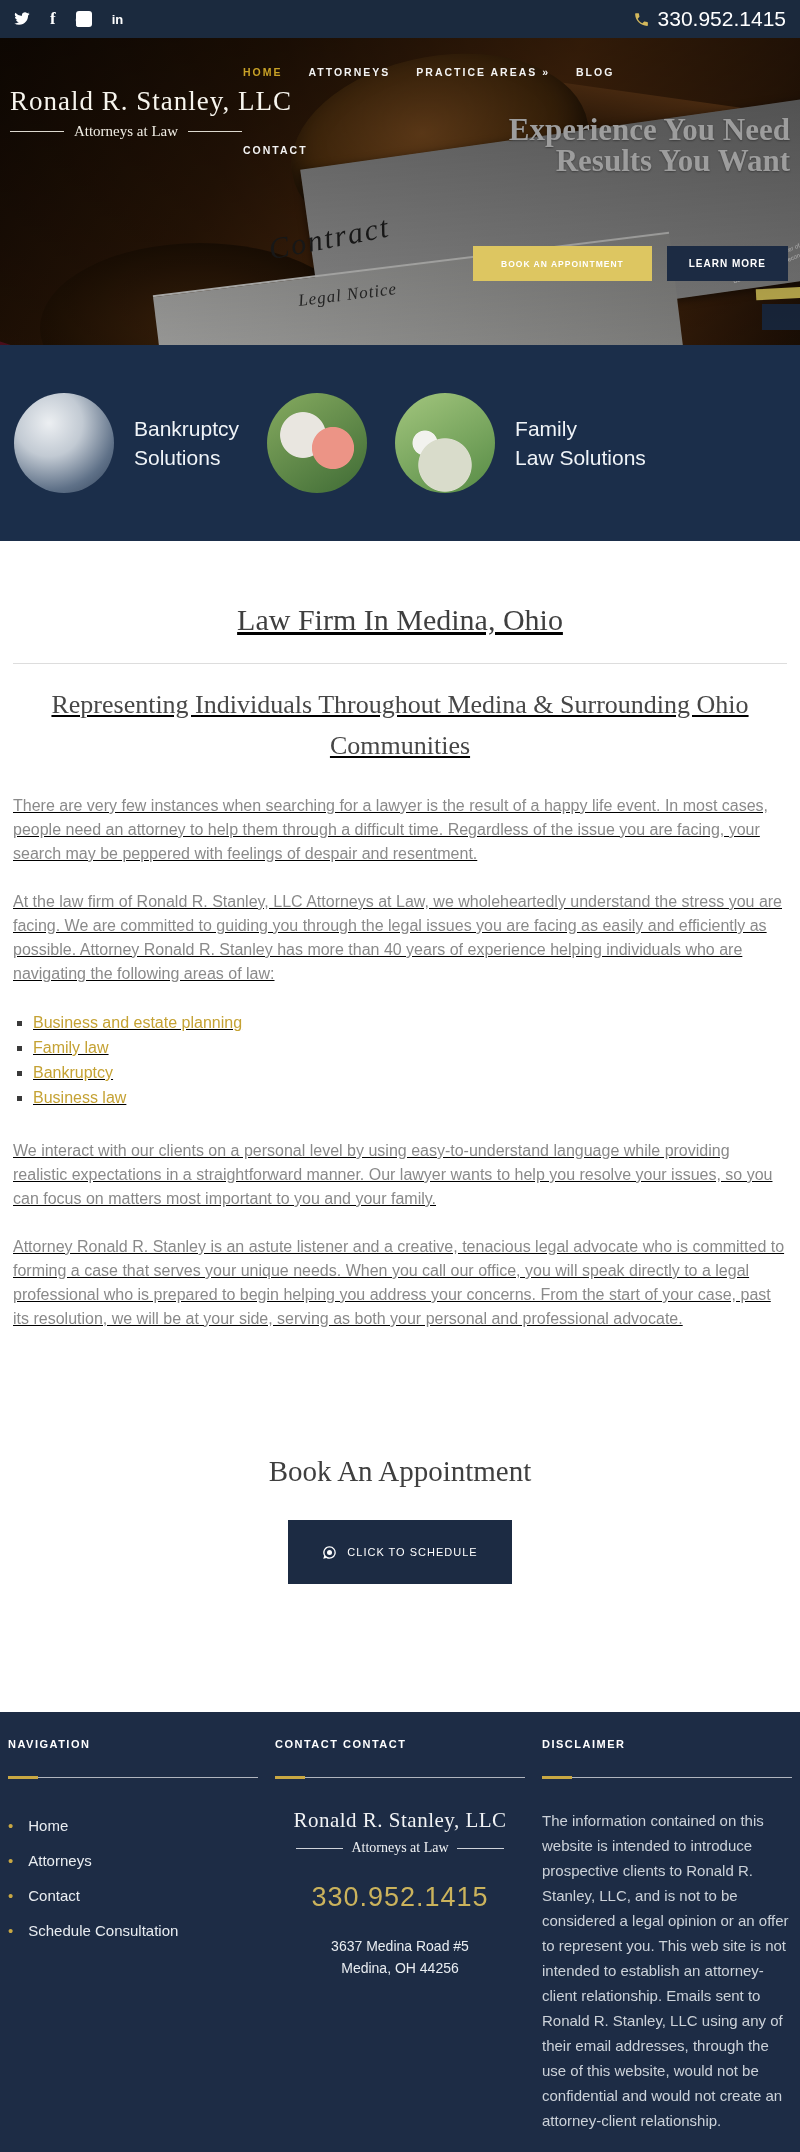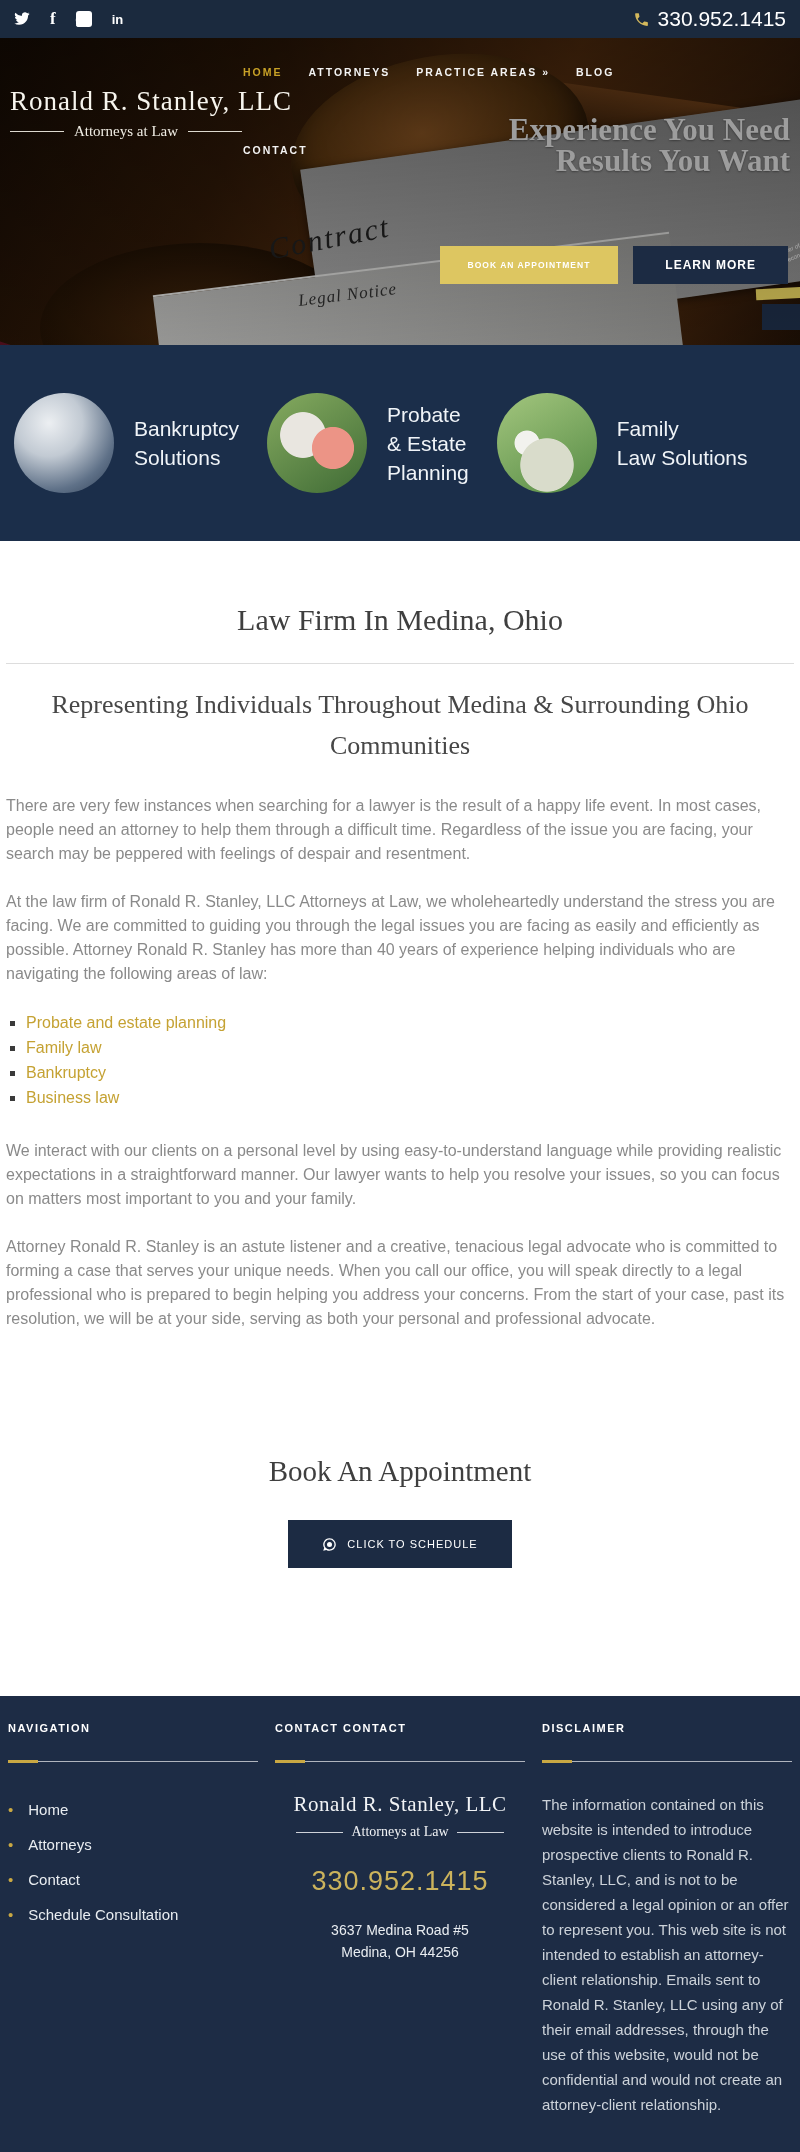--- a/index.html
+++ b/index.html
@@ -57,56 +57,56 @@
   .nav-row2 { position:absolute; left:243px; top:102px; z-index:5; }
   .nav-link { font-size:10.5px; font-weight:bold; letter-spacing:2px; color:#f4f4f4; cursor:pointer; }
   .nav-link.active { color:#c9a227; }
 
   .hero-title { position:absolute; right:10px; top:76px; z-index:4; text-align:right;
                 font-family:"Liberation Serif",serif; font-weight:bold; font-size:31px; line-height:31px;
                 color:#9d9d9d; text-shadow:0 1px 2px rgba(0,0,0,.35); }
   .hero-ctas { position:absolute; right:12px; top:208px; z-index:5; display:flex; gap:15px; }
   .btn-gold { background:#ddc661; color:#fff; border:none; font-size:8.5px; font-weight:bold;
               letter-spacing:1px; padding:12px 28px; cursor:pointer; font-family:"Liberation Sans",sans-serif; }
-  .btn-navy { background:#1c2b43; color:#fff; border:none; font-size:12px; font-weight:bold;
-              letter-spacing:1px; padding:12px 32px; cursor:pointer; font-family:"Liberation Sans",sans-serif; }
+  .btn-navy { background:#1c2b43; color:#fff; border:none; font-size:10px; font-weight:bold;
+              letter-spacing:1px; padding:12px 22px; cursor:pointer; font-family:"Liberation Sans",sans-serif; }
 
   
   .services { height:196px; background:#1b2e4a; display:flex; align-items:center;
               padding:0 14px; gap:28px; overflow:hidden; }
   .service { display:flex; align-items:center; gap:20px; flex:0 0 auto; }
   .svc-circle { width:100px; height:100px; border-radius:50%; flex:0 0 auto; }
   .svc-c1 { background:radial-gradient(circle at 35% 30%, #eceff2 0%, #c2cad3 35%, #5f7188 70%, #2c3c53 100%); }
   .svc-c2 { background:radial-gradient(circle at 66% 55%, #ec9486 0%, #ec9486 24%, transparent 25%),
                        radial-gradient(circle at 36% 42%, #e9e6e0 0%, #e9e6e0 26%, transparent 27%),
                        linear-gradient(145deg,#86ab60,#3f6b35); }
   .svc-c3 { background:radial-gradient(circle at 50% 72%, #d9dccb 0%, #d9dccb 30%, transparent 31%),
                        radial-gradient(circle at 30% 50%, #f2f2ee 0%, #f2f2ee 14%, transparent 15%),
                        linear-gradient(150deg,#a3c67e,#568b45); }
   .svc-title { font-size:21px; line-height:29px; color:#f0f4f8; white-space:pre-line; }
 
   
-  .content { padding:62px 6px 0; }
+  .content { padding:62px 13px 0;text-decoration:underline; }
   .h1-title { font-family:"Liberation Serif",serif; font-weight:normal; font-size:30px;
               color:#3f3f3f; text-align:center; }
   .rule { border:none; border-top:1px solid #ddd; margin:26px 0 0; }
   .h2-title { font-family:"Liberation Serif",serif; font-weight:normal; font-size:26px; line-height:41px;
               color:#474747; text-align:center; margin-top:20px; }
   .body-copy { margin-top:28px; }
   .body-copy p { font-size:16px; line-height:24px; color:#8a8a8a; margin-bottom:24px; }
   .link-list { list-style:square; margin:28px 0 32px; padding-left:20px; }
   .link-list li { color:#3a3a3a; margin-bottom:7px; font-size:16px; }
   .link-list a { color:#c5a233; text-decoration:none; cursor:pointer; }
 
   
   .appointment { text-align:center; padding:100px 8px 128px; }
   .appt-title { font-family:"Liberation Serif",serif; font-weight:normal; font-size:29px; color:#3f3f3f; }
   .appt-text { font-size:16px; line-height:24px; color:#8a8a8a; margin-top:24px; }
   .btn-schedule { margin-top:32px; background:#1c2b43; color:#fff; border:none; cursor:pointer;
-                  font-size:11px; letter-spacing:1px; padding:0 34px; height:48px;
+                  font-size:11px; letter-spacing:1px; padding:0 34px; height:64px;
                   display:inline-flex; align-items:center; gap:10px; font-family:"Liberation Sans",sans-serif; }
   .chat-ic { width:15px; height:15px; fill:#fff; }
 
   
   .footer { background:#1d2c45; padding:26px 8px 56px; display:flex; gap:17px; }
   .fcol { width:250px; flex:0 0 auto; }
   .fhead { font-size:11px; font-weight:bold; letter-spacing:1.5px; color:#fff; }
   .funder { position:relative; height:1px; background:rgba(255,255,255,.65); margin:27px 0 30px; }
   .funder::before { content:""; position:absolute; left:0; top:-1px; width:30px; height:3px; background:#c9a843; }
   .fnav { list-style:none; }
@@ -193,41 +193,38 @@
 </div>
 
 <div class="services">
   <div class="service">
     <div class="svc-circle svc-c1"></div>
     <div class="svc-title">Bankruptcy
 Solutions</div>
   </div>
   <div class="service">
     <div class="svc-circle svc-c2"></div>
-    <div class="svc-title">Probate
-&amp; Estate
-Planning</div>
   </div>
   <div class="service">
     <div class="svc-circle svc-c3"></div>
     <div class="svc-title">Family
 Law Solutions</div>
   </div>
 </div>
 
 <div class="content">
   <h1 class="h1-title">Law Firm In Medina, Ohio</h1>
   <hr class="rule">
   <h2 class="h2-title">Representing Individuals Throughout Medina &amp; Surrounding Ohio Communities</h2>
 
   <div class="body-copy">
     <p>There are very few instances when searching for a lawyer is the result of a happy life event. In most cases, people need an attorney to help them through a difficult time. Regardless of the issue you are facing, your search may be peppered with feelings of despair and resentment.</p>
     <p>At the law firm of Ronald R. Stanley, LLC Attorneys at Law, we wholeheartedly understand the stress you are facing. We are committed to guiding you through the legal issues you are facing as easily and efficiently as possible. Attorney Ronald R. Stanley has more than 40 years of experience helping individuals who are navigating the following areas of law:</p>
     <ul class="link-list">
-      <li><a>Probate and estate planning</a></li>
+      <li><a>Business and estate planning</a></li>
       <li><a>Family law</a></li>
       <li><a>Bankruptcy</a></li>
       <li><a>Business law</a></li>
     </ul>
     <p>We interact with our clients on a personal level by using easy-to-understand language while providing realistic expectations in a straightforward manner. Our lawyer wants to help you resolve your issues, so you can focus on matters most important to you and your family.</p>
     <p>Attorney Ronald R. Stanley is an astute listener and a creative, tenacious legal advocate who is committed to forming a case that serves your unique needs. When you call our office, you will speak directly to a legal professional who is prepared to begin helping you address your concerns. From the start of your case, past its resolution, we will be at your side, serving as both your personal and professional advocate.</p>
   </div>
 </div>
 
 <div class="appointment">

